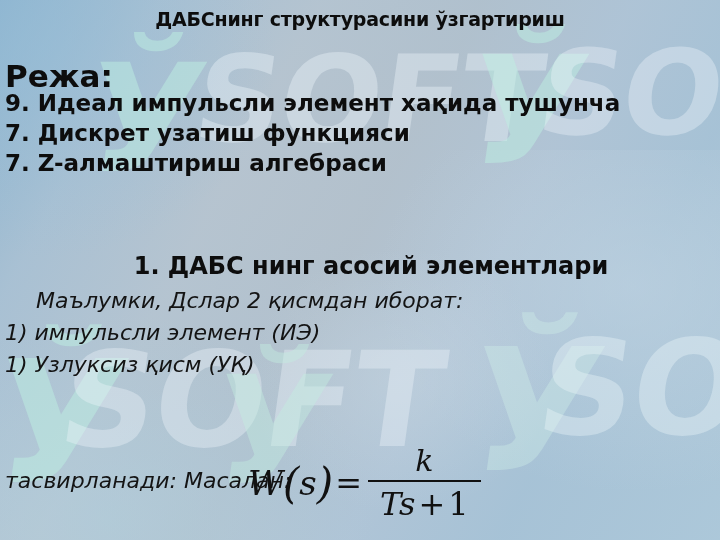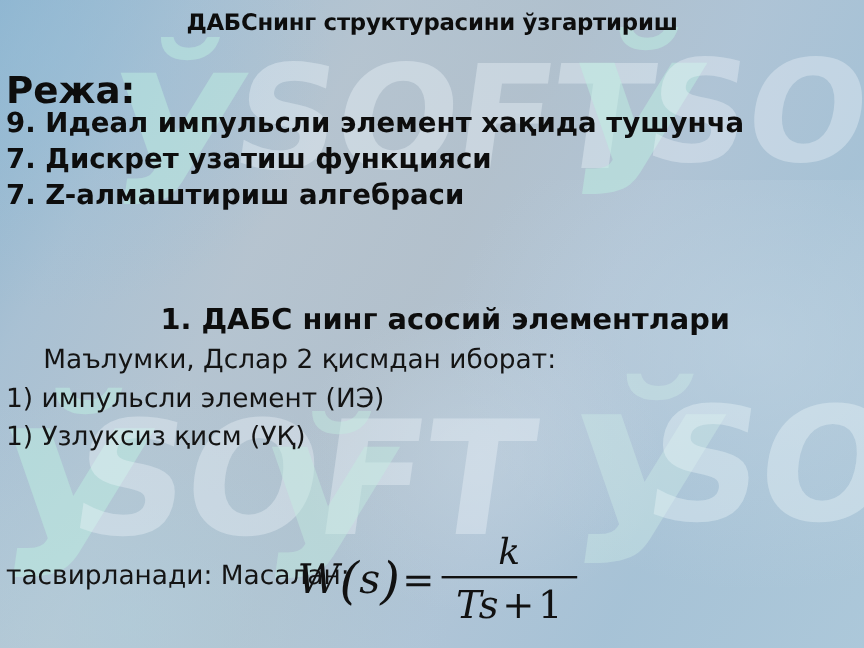--- a/index.html
+++ b/index.html
@@ -137,20 +137,21 @@
     color: #0d0d0d;
     white-space: nowrap;
   }
 
   .body-line {
     position: absolute;
     font-size: 22px;
     font-weight: 400;
     color: #141414;
     white-space: nowrap;
+    font-style: italic;
   }
   .bl1 { left: 36px; top: 288px; }
   .bl2 { left: 5px;  top: 320px; text-align: center; }
   .bl3 { left: 5px;  top: 352px; }
   .bl4 { left: 36px; top: 400px; }
   .bl5 { left: 5px;  top: 432px; margin-top: 36px; }
 
   
   .formula {
     position: absolute;

